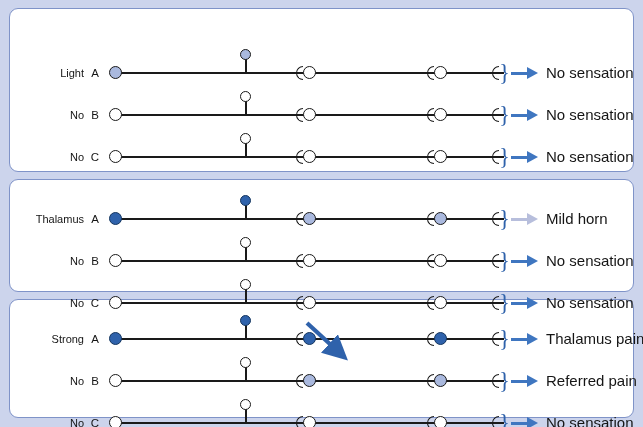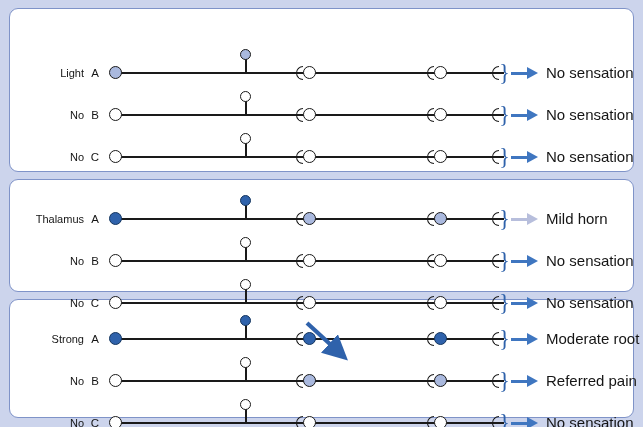--- a/index.html
+++ b/index.html
@@ -286,21 +286,21 @@
         <div class="brk brk-dhn"></div>
         <div class="node dhn fill-dark"></div>
         <div class="brk brk-thal"></div>
         <div class="node thal fill-dark"></div>
         <div class="brk brk-ctx"></div>
         <div class="brace">}</div>
         <div class="arrow">
           <span class="shaft"></span>
           <span class="head"></span>
         </div>
-        <div class="outlabel">Moderate  root</div>
+        <div class="outlabel">Thalamus  pain</div>
       </div>
       <div class="row" style="top: 368px;">
         <div class="stim">No</div>
         <div class="letter">B</div>
         <div class="axon"></div>
         <div class="node noci"></div>
         <div class="drg-stalk"></div>
         <div class="drg-body"></div>
         <div class="brk brk-dhn"></div>
         <div class="node dhn fill-light"></div>

